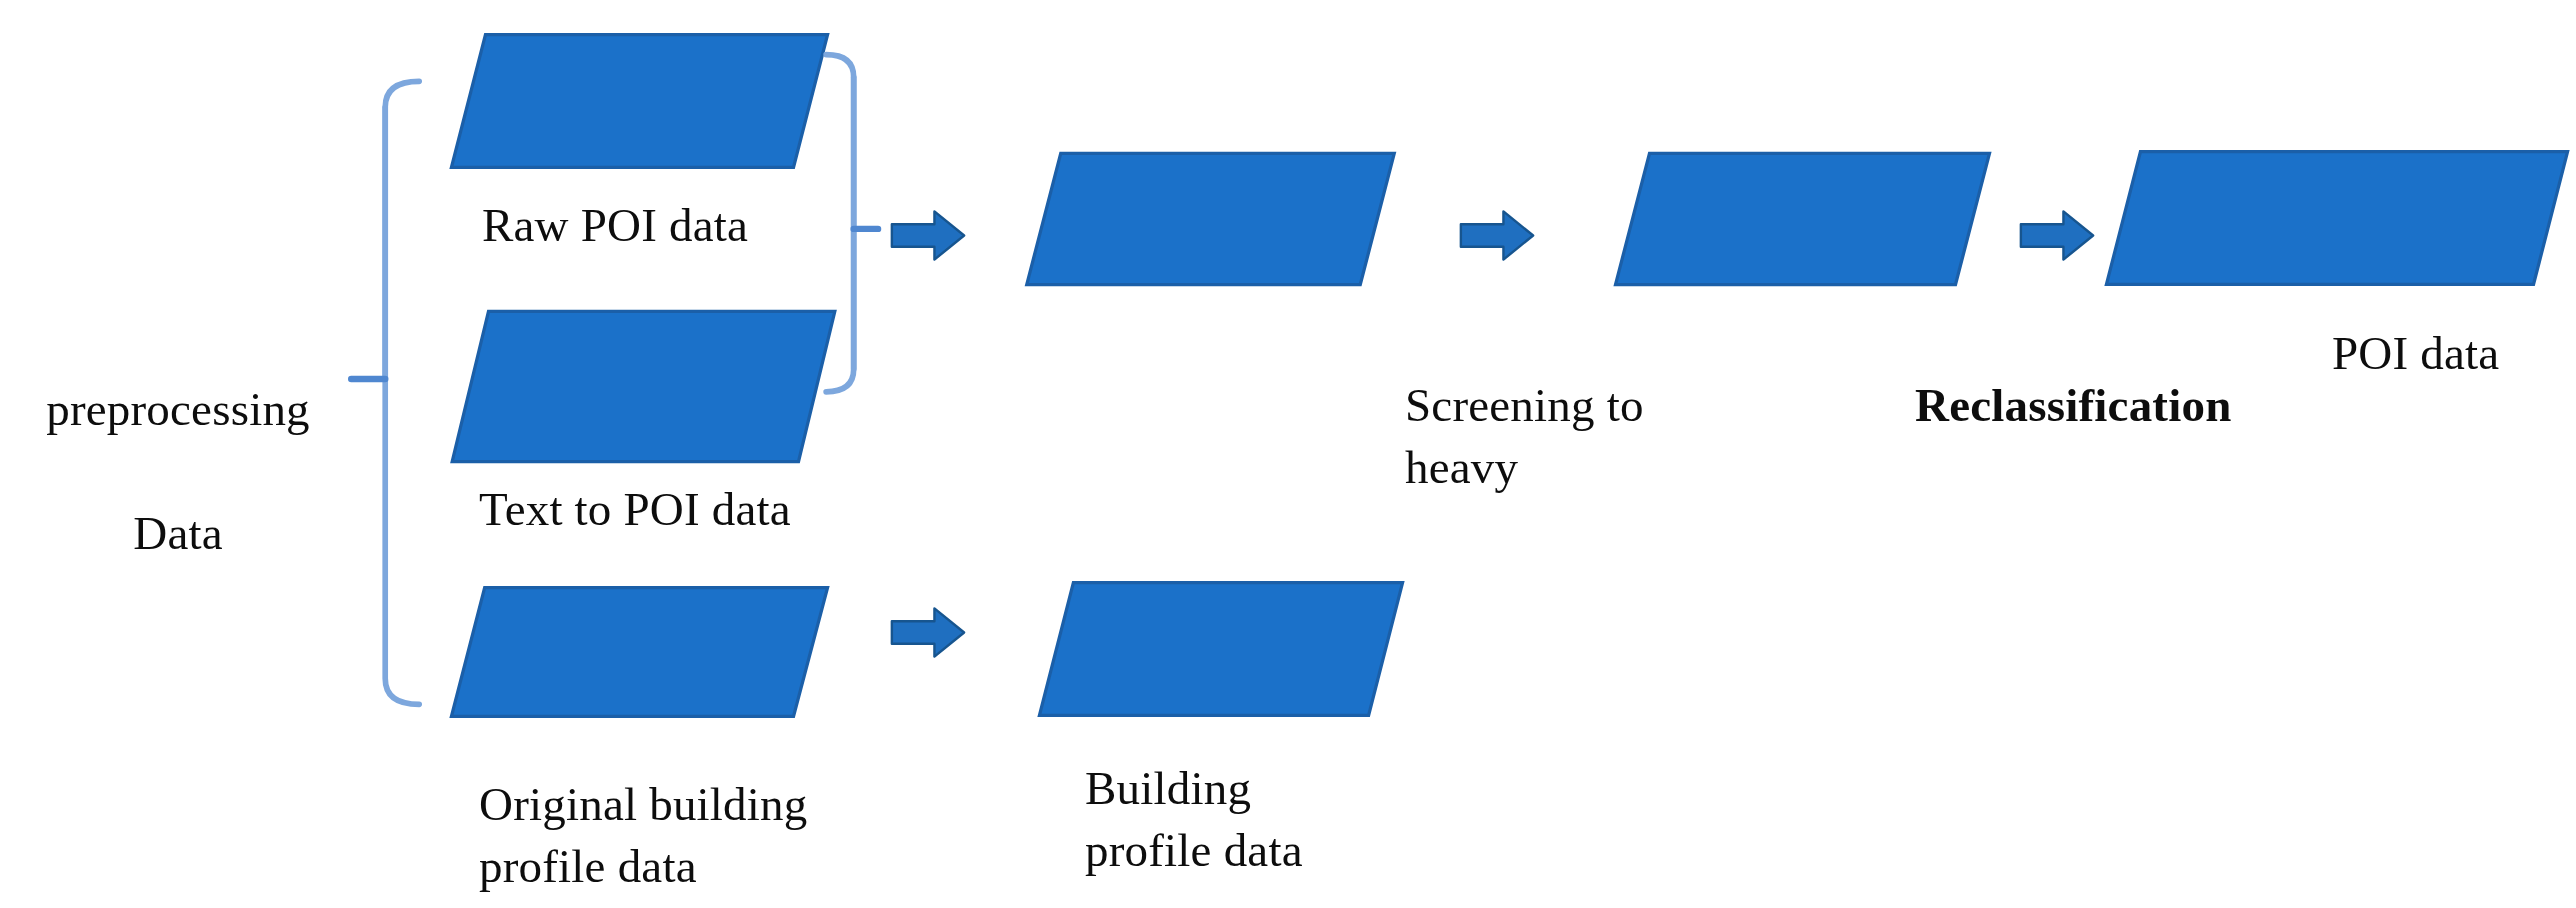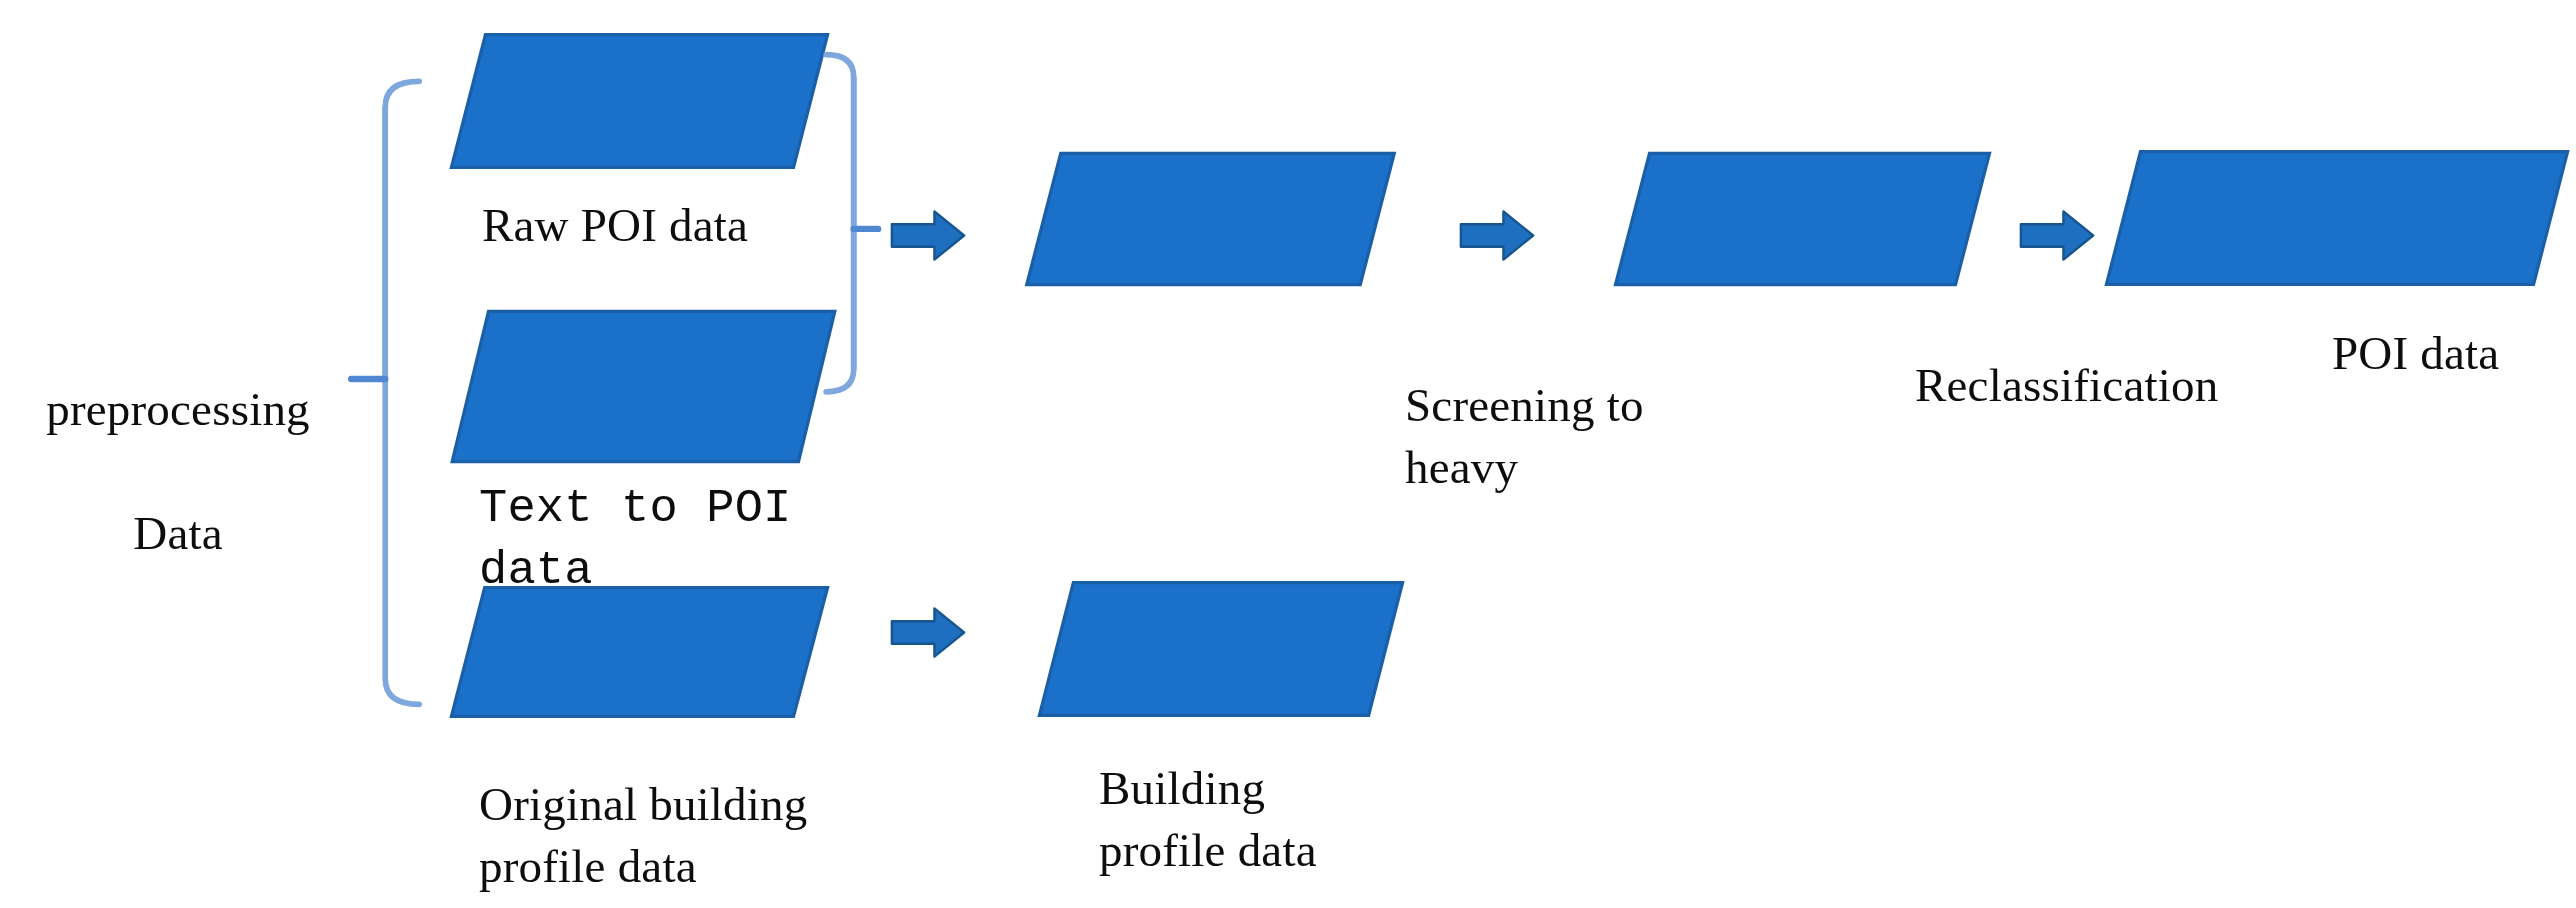--- a/index.html
+++ b/index.html
@@ -68,21 +68,21 @@
       <polygon points="45,3 467,3 425,167 3,167" fill="#1b71c9" stroke="#1b5fa8" stroke-width="4"></polygon>
     </svg>
   </div>
   <div class="label left" style="left:482px; top:194px; width:421px;">Raw POI data</div>
 
   <div class="para" style="left:449px; top:309px; width:389px; height:155px;">
     <svg width="389" height="155" viewBox="0 0 480 192">
       <polygon points="48,3 477,3 432,189 3,189" fill="#1b71c9" stroke="#1b5fa8" stroke-width="4"></polygon>
     </svg>
   </div>
-  <div class="label left" style="left:479px; top:478px; width:453px;font-family:Liberation Mono, monospace;">Text to POI data</div>
+  <div class="label left" style="left:479px; top:478px; width:453px;">Text to POI data</div>
 
   <div class="para" style="left:449px; top:585px; width:381px; height:134px;">
     <svg width="381" height="134" viewBox="0 0 470 165">
       <polygon points="44,3 467,3 425,162 3,162" fill="#1b71c9" stroke="#1b5fa8" stroke-width="4"></polygon>
     </svg>
   </div>
   <div class="label left" style="left:479px; top:773px; width:453px;">Original building
 profile data</div>
 
   <div class="bracket" style="left:818px; top:40px; width:73px; height:381px;">
@@ -124,31 +124,31 @@
     <svg width="78" height="53" viewBox="0 0 96 66">
       <polygon points="3,19 56,19 56,3 93,33 56,63 56,47 3,47" fill="#1f6fc0" stroke="#17558f" stroke-width="3" stroke-linejoin="round"></polygon>
     </svg>
   </div>
 
   <div class="para" style="left:2104px; top:149px; width:466px; height:138px;">
     <svg width="466" height="138" viewBox="0 0 575 170">
       <polygon points="45,3 572,3 530,167 3,167" fill="#1b71c9" stroke="#1b5fa8" stroke-width="4"></polygon>
     </svg>
   </div>
-  <div class="label left" style="left:1915px; top:354px; width:421px;">Reclassification</div>
+  <div class="label left" style="left:1915px; top:374px; width:421px;font-weight:bold;">Reclassification</div>
   <div class="label left" style="left:2332px; top:322px; width:340px;">POI data</div>
 
   <div class="arrow" style="left:889px; top:606px; width:78px; height:53px;">
     <svg width="78" height="53" viewBox="0 0 96 66">
       <polygon points="3,19 56,19 56,3 93,33 56,63 56,47 3,47" fill="#1f6fc0" stroke="#17558f" stroke-width="3" stroke-linejoin="round"></polygon>
     </svg>
   </div>
 
   <div class="para" style="left:1037px; top:580px; width:368px; height:138px;">
     <svg width="368" height="138" viewBox="0 0 455 170">
       <polygon points="45,3 452,3 410,167 3,167" fill="#1b71c9" stroke="#1b5fa8" stroke-width="4"></polygon>
     </svg>
   </div>
-  <div class="label left" style="left:1085px; top:757px; width:421px;margin-left:14px;">Building
+  <div class="label left" style="left:1085px; top:757px; width:421px;">Building
 profile data</div>
 
 </div>
 
 
 </body></html>

